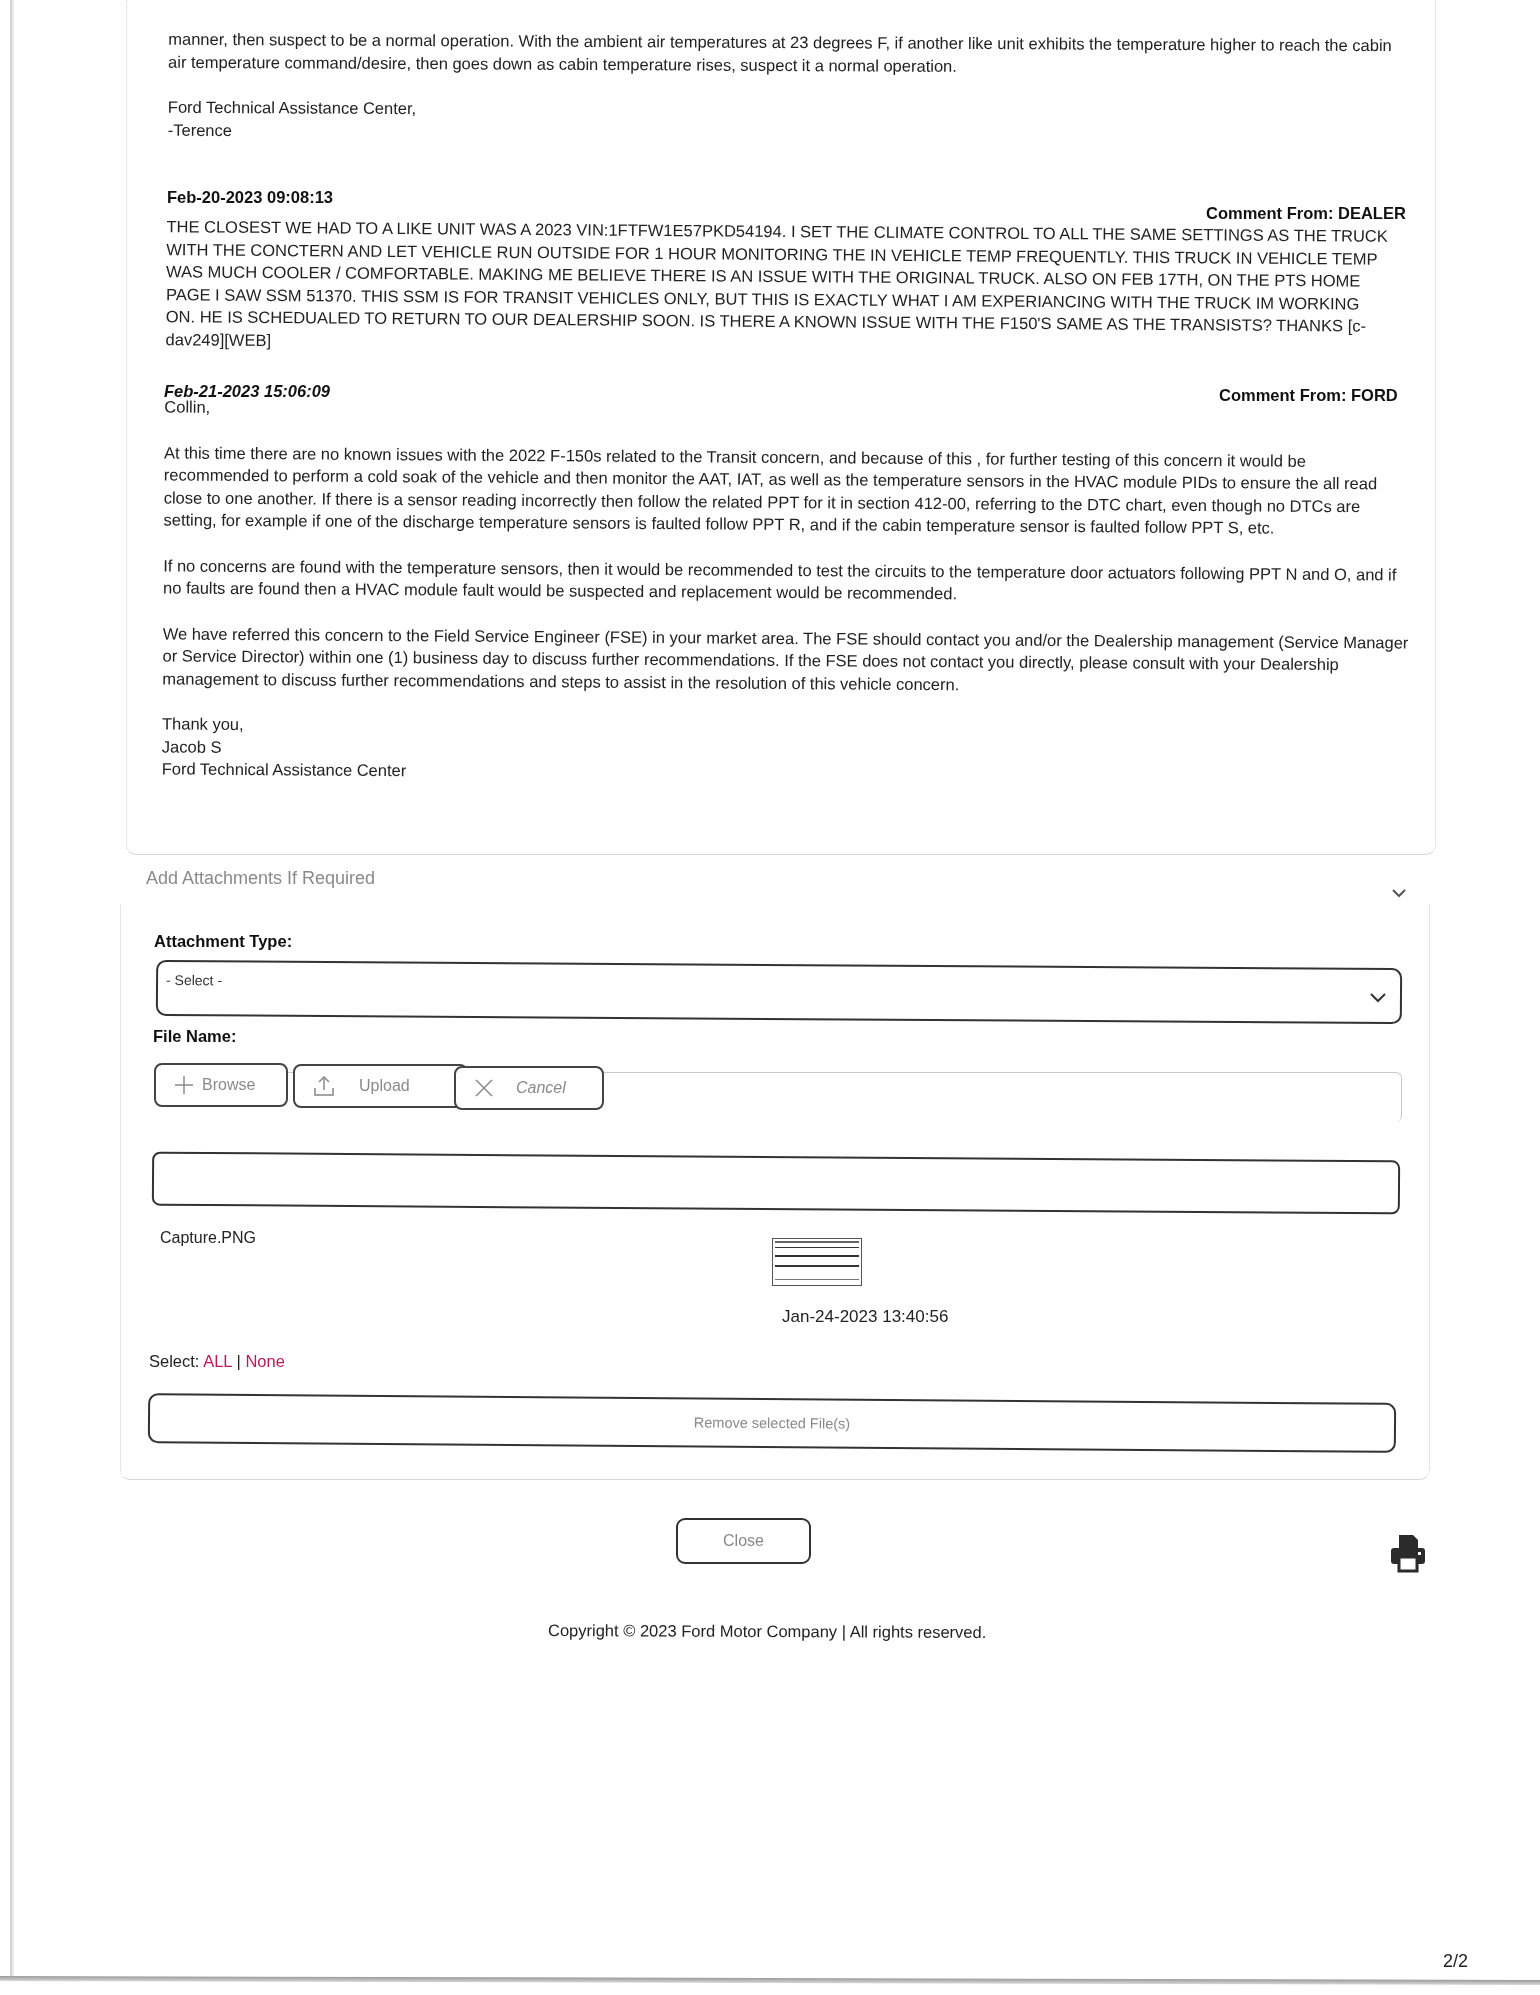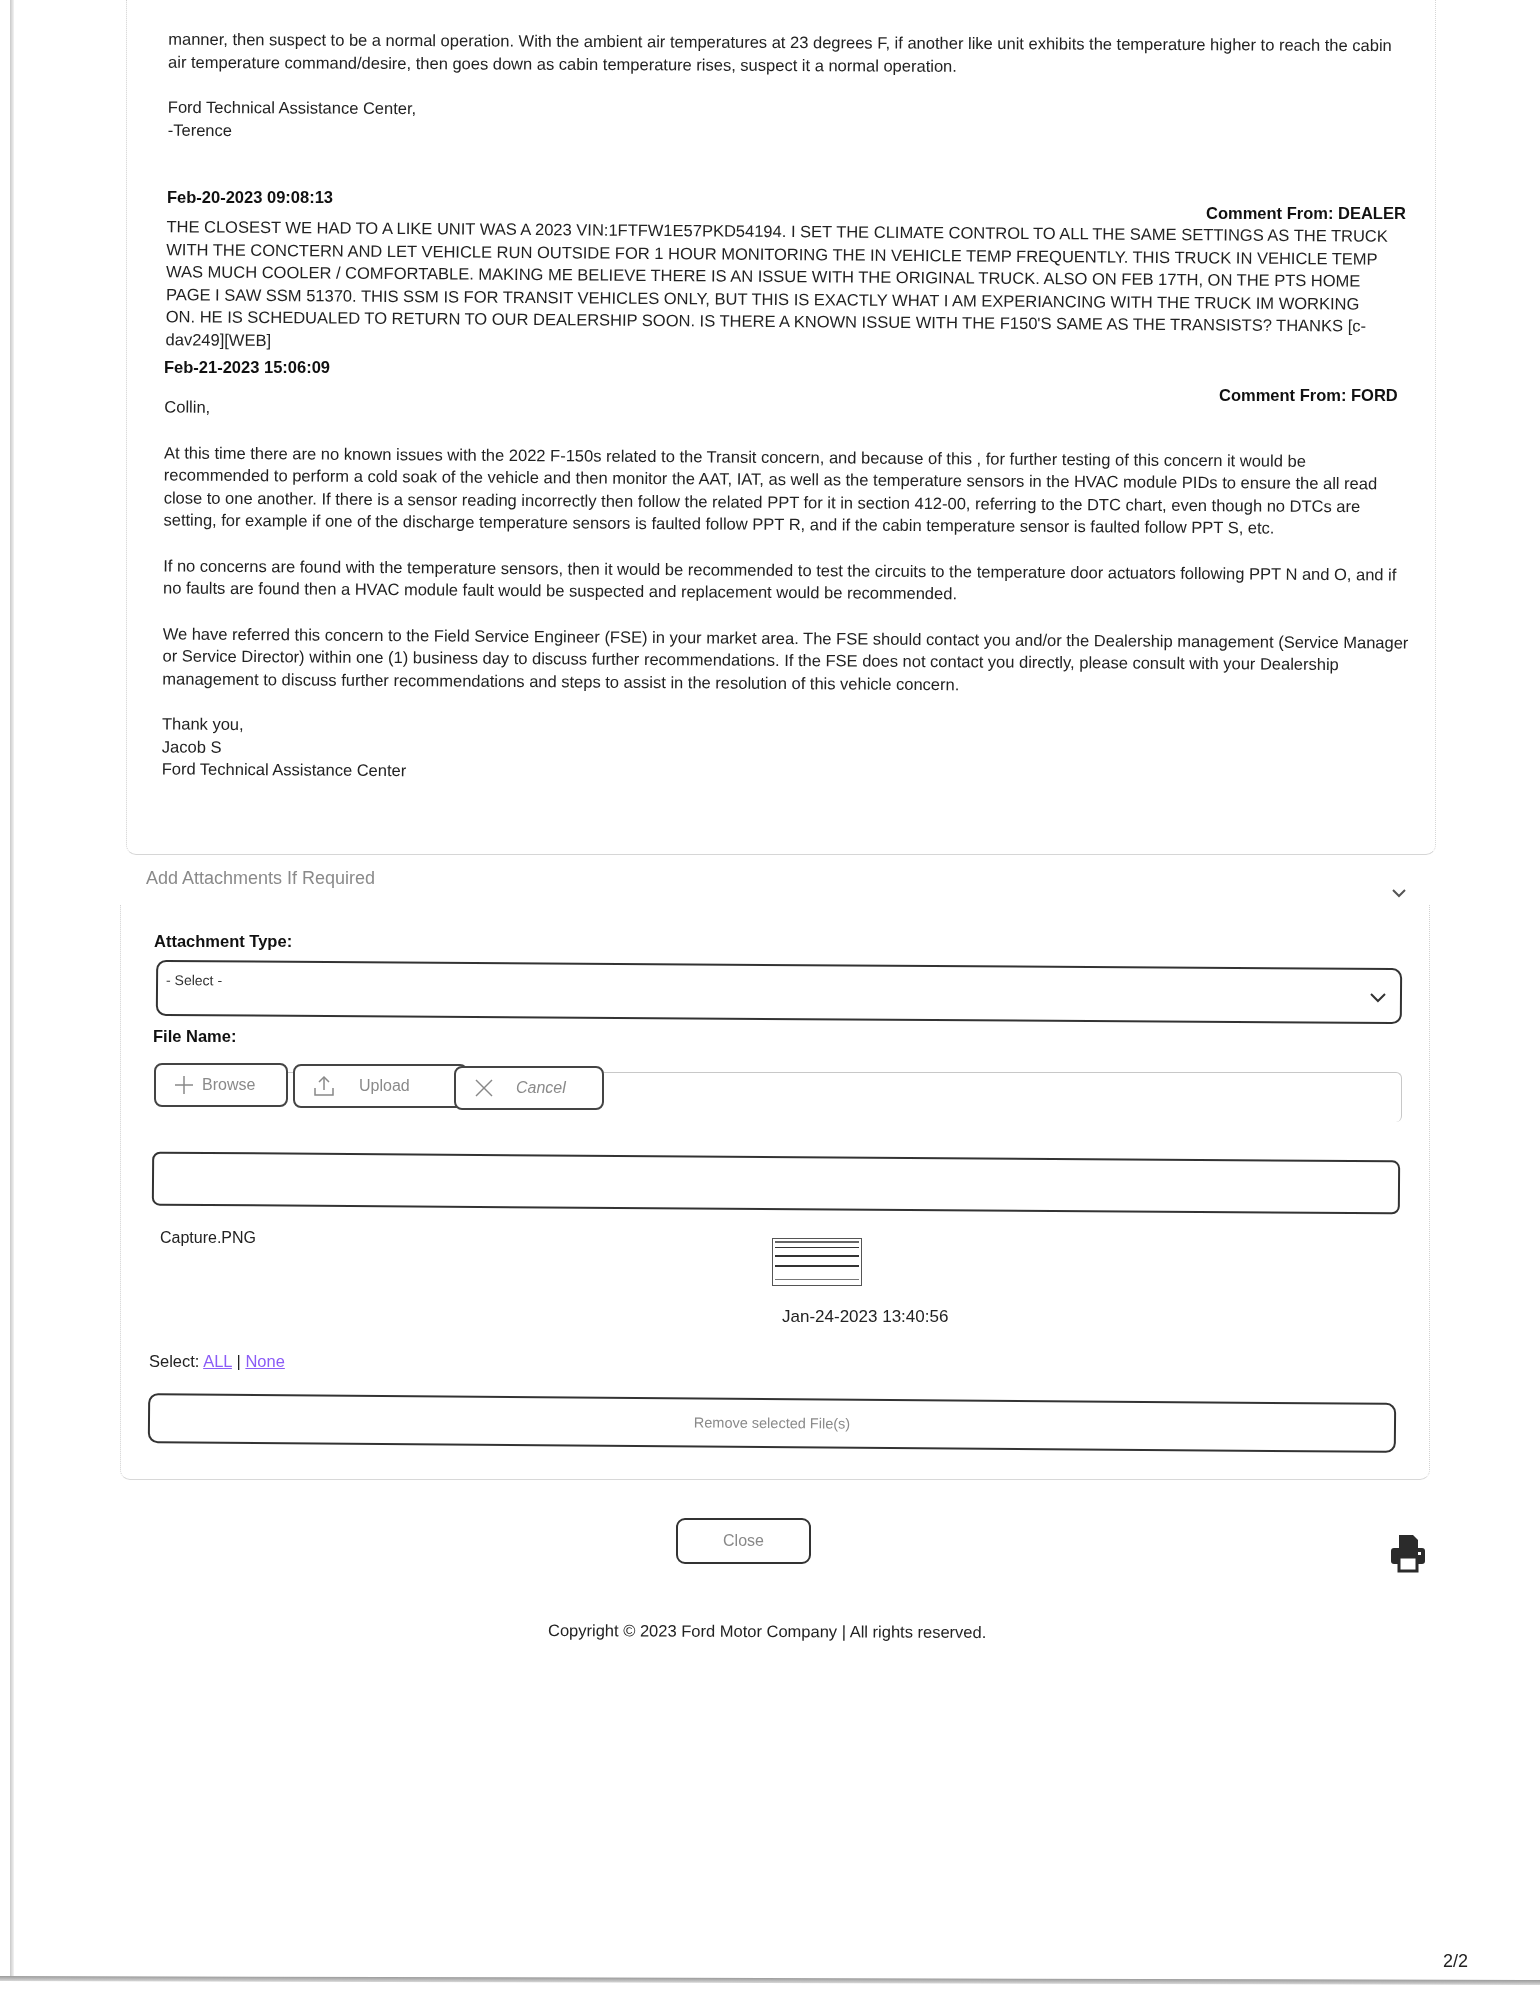--- a/index.html
+++ b/index.html
@@ -35,21 +35,21 @@
   .btn { position:absolute; height:44px; border:2px solid #444; border-radius:8px; box-sizing:border-box;
          background:#fff; display:flex; align-items:center; font-size:16px; color:#8a8a8a; cursor:pointer; }
   .btn svg { margin:0 14px 0 18px; }
   .filename-box { position:absolute; left:152px; top:1156px; width:1248px; height:54px;
          border:2px solid #333; border-radius:8px; box-sizing:border-box; transform:rotate(0.4deg); }
   .file-name { position:absolute; left:160px; top:1229px; font-size:16px; color:#222; }
   .thumb { position:absolute; left:772px; top:1238px; width:88px; height:46px; border:1px solid #555; background:#fff; }
   .thumb div { position:absolute; left:2px; right:2px; height:2px; background:#333; }
   .file-date { position:absolute; left:782px; top:1307px; font-size:17px; color:#222; }
   .select-links { position:absolute; left:149px; top:1352px; font-size:16.5px; color:#222; }
-  .select-links a { color:#8b5cf6; text-decoration:underline; cursor:pointer; }
+  .select-links a { color:#be185d; cursor:pointer; }
   .remove-btn { position:absolute; left:148px; top:1398px; width:1248px; height:50px;
          border:2px solid #333; border-radius:10px; box-sizing:border-box; transform:rotate(0.45deg);
          display:flex; align-items:center; justify-content:center; font-size:14.5px; color:#8a8a8a; cursor:pointer; }
   .close-btn { position:absolute; left:676px; top:1518px; width:135px; height:46px;
          border:2px solid #333; border-radius:9px; box-sizing:border-box;
          display:flex; align-items:center; justify-content:center; font-size:16px; color:#888; cursor:pointer; }
   .print-icon { position:absolute; left:1390px; top:1533px; width:36px; height:40px; cursor:pointer; }
   .copyright { position:absolute; left:548px; top:1622px; font-size:16.5px; color:#222; transform:rotate(0.25deg); }
   .page-num { position:absolute; left:1443px; top:1951px; font-size:18px; color:#222; }
 </style>
@@ -65,21 +65,21 @@
   <p style="margin-top:23px;">Ford Technical Assistance Center,</p>
   <p>-Terence</p>
 </div>
 
 <div class="cdate" style="left:167px; top:188px;">Feb-20-2023 09:08:13</div>
 <div class="cfrom" style="left:1206px; top:204px;">Comment From: DEALER</div>
 <div class="ctext" style="left:166px; top:220px; width:1222px; transform:rotate(0.45deg);">
   <p>THE CLOSEST WE HAD TO A LIKE UNIT WAS A 2023 VIN:1FTFW1E57PKD54194. I SET THE CLIMATE CONTROL TO ALL THE SAME SETTINGS AS THE TRUCK WITH THE CONCTERN AND LET VEHICLE RUN OUTSIDE FOR 1 HOUR MONITORING THE IN VEHICLE TEMP FREQUENTLY. THIS TRUCK IN VEHICLE TEMP WAS MUCH COOLER / COMFORTABLE. MAKING ME BELIEVE THERE IS AN ISSUE WITH THE ORIGINAL TRUCK. ALSO ON FEB 17TH, ON THE PTS HOME PAGE I SAW SSM 51370. THIS SSM IS FOR TRANSIT VEHICLES ONLY, BUT THIS IS EXACTLY WHAT I AM EXPERIANCING WITH THE TRUCK IM WORKING ON. HE IS SCHEDUALED TO RETURN TO OUR DEALERSHIP SOON. IS THERE A KNOWN ISSUE WITH THE F150'S SAME AS THE TRANSISTS? THANKS [c-dav249][WEB]</p>
 </div>
 
-<div class="cdate" style="left:164px; top:358px;">Feb-21-2023 15:06:09</div>
+<div class="cdate" style="left:164px; top:382px;font-style:italic;">Feb-21-2023 15:06:09</div>
 <div class="cfrom" style="left:1219px; top:386px;">Comment From: FORD</div>
 <div class="ctext" style="left:163px; top:400px; width:1250px; transform:rotate(0.42deg);">
   <p>Collin,</p>
   <p style="margin-top:23px;">At this time there are no known issues with the 2022 F-150s related to the Transit concern, and because of this , for further testing of this concern it would be recommended to perform a cold soak of the vehicle and then monitor the AAT, IAT, as well as the temperature sensors in the HVAC module PIDs to ensure the all read close to one another. If there is a sensor reading incorrectly then follow the related PPT for it in section 412-00, referring to the DTC chart, even though no DTCs are setting, for example if one of the discharge temperature sensors is faulted follow PPT R, and if the cabin temperature sensor is faulted follow PPT S, etc.</p>
   <p style="margin-top:23px;">If no concerns are found with the temperature sensors, then it would be recommended to test the circuits to the temperature door actuators following PPT N and O, and if no faults are found then a HVAC module fault would be suspected and replacement would be recommended.</p>
   <p style="margin-top:23px;">We have referred this concern to the Field Service Engineer (FSE) in your market area. The FSE should contact you and/or the Dealership management (Service Manager or Service Director) within one (1) business day to discuss further recommendations. If the FSE does not contact you directly, please consult with your Dealership management to discuss further recommendations and steps to assist in the resolution of this vehicle concern.</p>
   <p style="margin-top:23px;">Thank you,</p>
   <p>Jacob S</p>
   <p>Ford Technical Assistance Center</p>
 </div>

